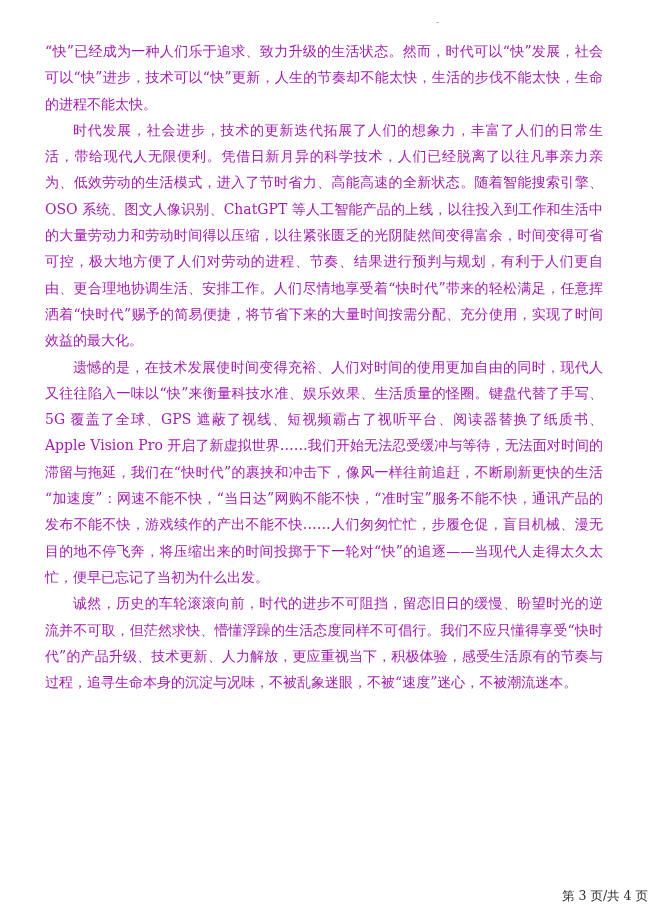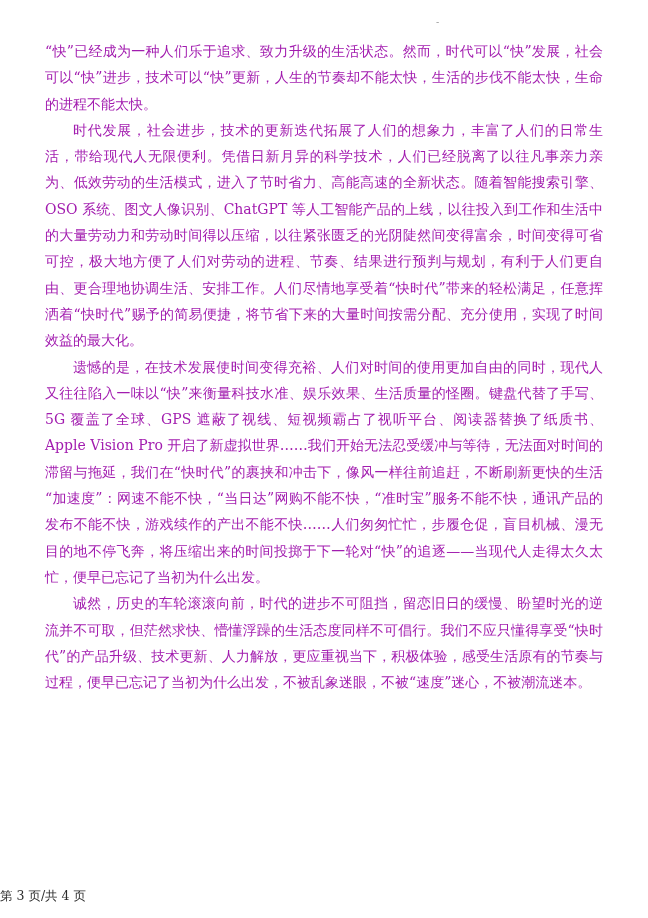--- a/index.html
+++ b/index.html
@@ -40,35 +40,35 @@
     color: #8f8f8f;
     font-size: 9px;
     line-height: 9px;
     font-family: "DejaVu Sans", sans-serif;
   }
   .footer {
     position: absolute;
     left: 0;
     right: 0;
     bottom: 15px;
-    text-align: left;
+    text-align: right;
     color: #2b2b2b;
     font-size: 12.5px;
     line-height: 14px;
   }
 </style>
 </head>
 <body>
 
 <div class="page">
 
   <span class="artifact">-</span>
 
   <main class="content">
     <p class="para no-indent">“快”已经成为一种人们乐于追求、致力升级的生活状态。然而，时代可以“快”发展，社会可以“快”进步，技术可以“快”更新，人生的节奏却不能太快，生活的步伐不能太快，生命的进程不能太快。</p>
     <p class="para">时代发展，社会进步，技术的更新迭代拓展了人们的想象力，丰富了人们的日常生活，带给现代人无限便利。凭借日新月异的科学技术，人们已经脱离了以往凡事亲力亲为、低效劳动的生活模式，进入了节时省力、高能高速的全新状态。随着智能搜索引擎、OSO 系统、图文人像识别、ChatGPT 等人工智能产品的上线，以往投入到工作和生活中的大量劳动力和劳动时间得以压缩，以往紧张匮乏的光阴陡然间变得富余，时间变得可省可控，极大地方便了人们对劳动的进程、节奏、结果进行预判与规划，有利于人们更自由、更合理地协调生活、安排工作。人们尽情地享受着“快时代”带来的轻松满足，任意挥洒着“快时代”赐予的简易便捷，将节省下来的大量时间按需分配、充分使用，实现了时间效益的最大化。</p>
     <p class="para">遗憾的是，在技术发展使时间变得充裕、人们对时间的使用更加自由的同时，现代人又往往陷入一味以“快”来衡量科技水准、娱乐效果、生活质量的怪圈。键盘代替了手写、5G 覆盖了全球、GPS 遮蔽了视线、短视频霸占了视听平台、阅读器替换了纸质书、Apple Vision Pro 开启了新虚拟世界……我们开始无法忍受缓冲与等待，无法面对时间的滞留与拖延，我们在“快时代”的裹挟和冲击下，像风一样往前追赶，不断刷新更快的生活“加速度”：网速不能不快，“当日达”网购不能不快，“准时宝”服务不能不快，通讯产品的发布不能不快，游戏续作的产出不能不快……人们匆匆忙忙，步履仓促，盲目机械、漫无目的地不停飞奔，将压缩出来的时间投掷于下一轮对“快”的追逐——当现代人走得太久太忙，便早已忘记了当初为什么出发。</p>
-    <p class="para">诚然，历史的车轮滚滚向前，时代的进步不可阻挡，留恋旧日的缓慢、盼望时光的逆流并不可取，但茫然求快、懵懂浮躁的生活态度同样不可倡行。我们不应只懂得享受“快时代”的产品升级、技术更新、人力解放，更应重视当下，积极体验，感受生活原有的节奏与过程，便早已忘记了当初为什么出发，不被乱象迷眼，不被“速度”迷心，不被潮流迷本。</p>
+    <p class="para">诚然，历史的车轮滚滚向前，时代的进步不可阻挡，留恋旧日的缓慢、盼望时光的逆流并不可取，但茫然求快、懵懂浮躁的生活态度同样不可倡行。我们不应只懂得享受“快时代”的产品升级、技术更新、人力解放，更应重视当下，积极体验，感受生活原有的节奏与过程，追寻生命本身的沉淀与况味，不被乱象迷眼，不被“速度”迷心，不被潮流迷本。</p>
   </main>
 
   <div class="footer">第 3 页/共 4 页</div>
 
 </div>
 
 </body></html>

